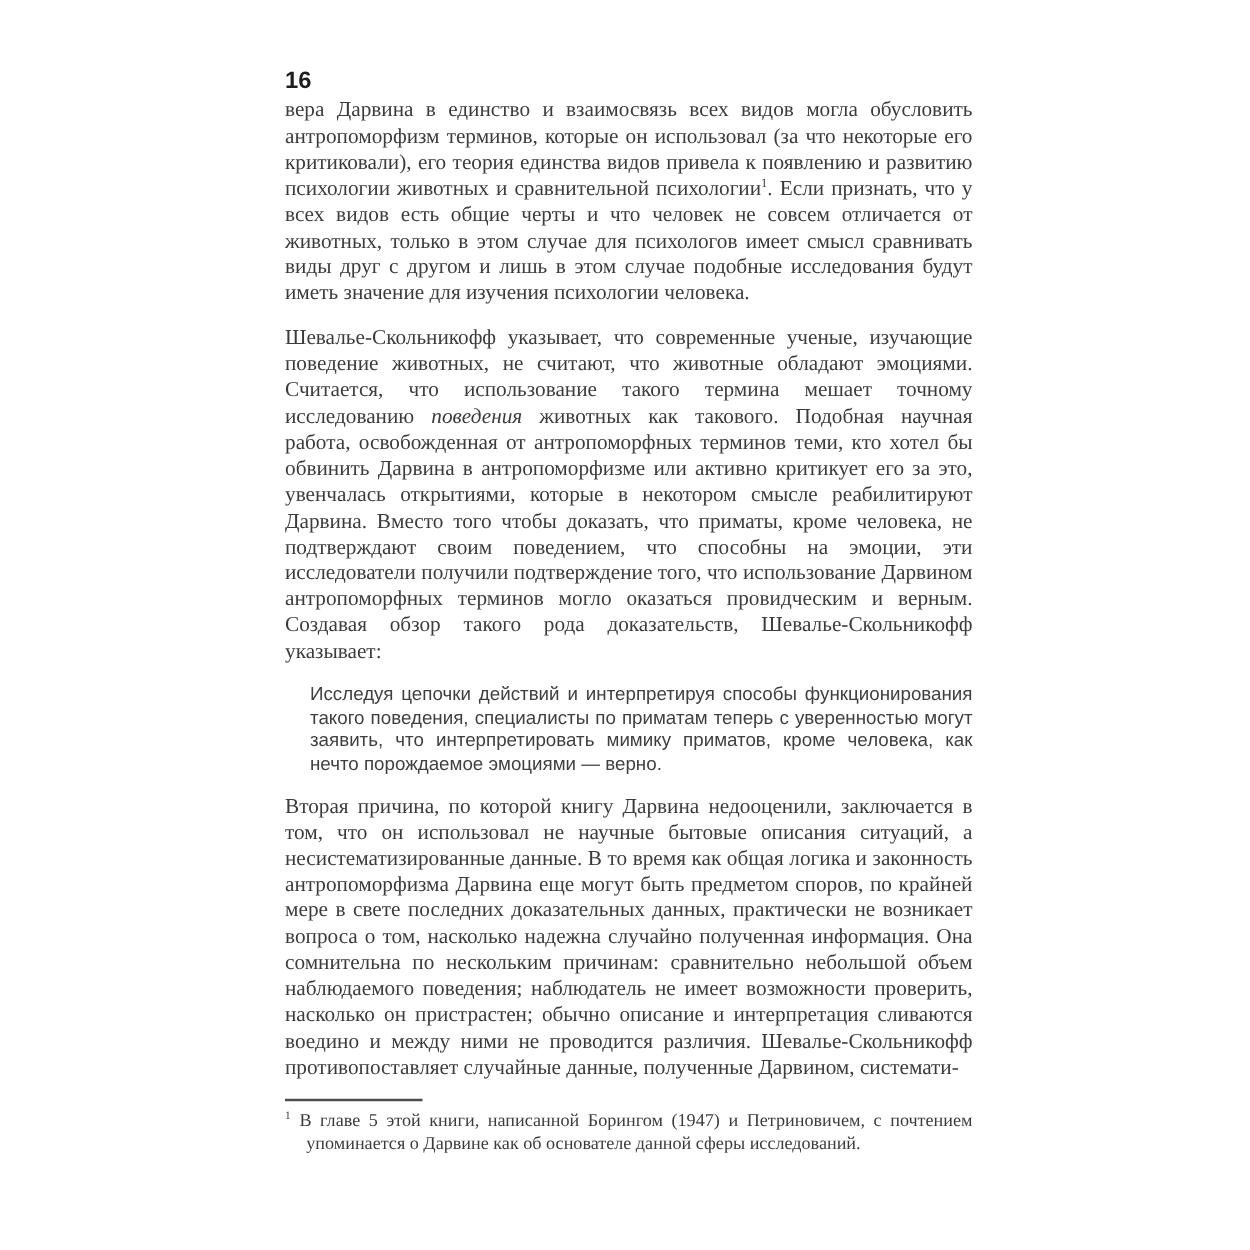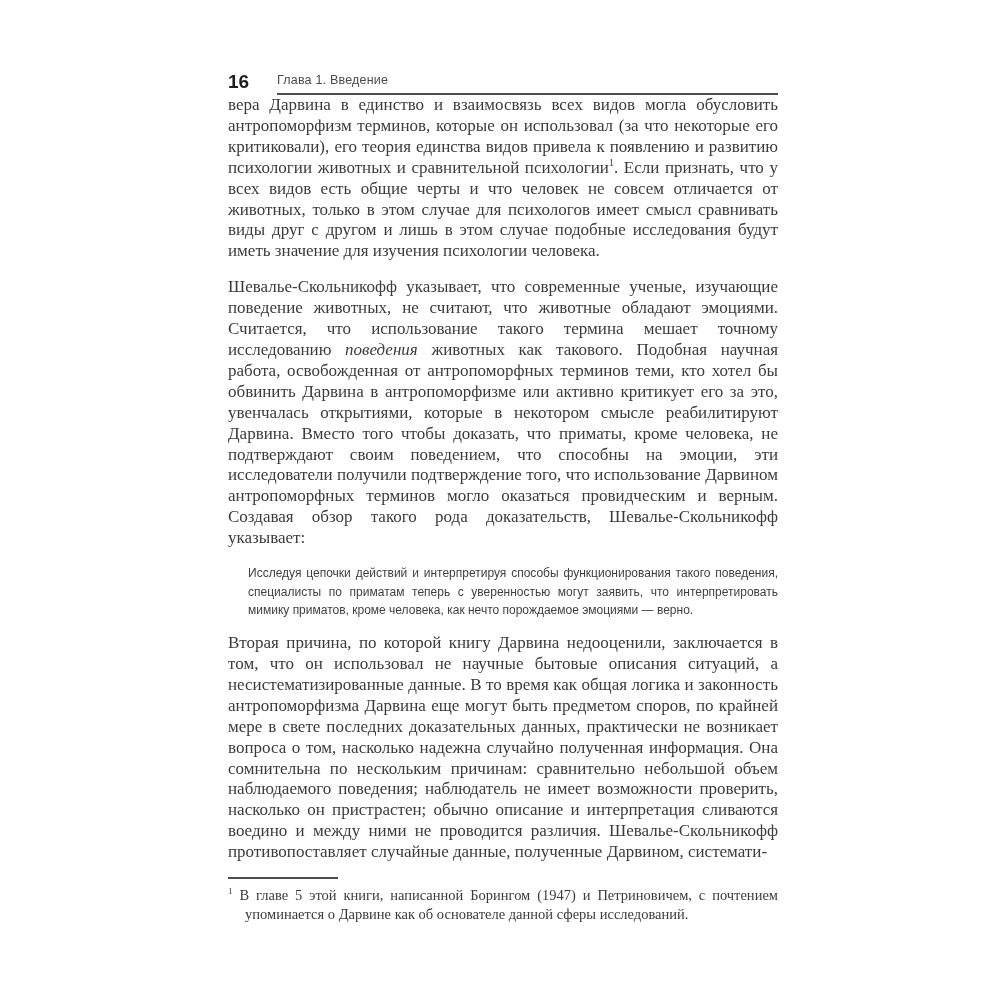--- a/index.html
+++ b/index.html
@@ -12,21 +12,21 @@
     width: 1000px;
     height: 1000px;
     background: #ffffff;
     overflow: hidden;
     font-family: "Liberation Serif", serif;
     color: #3b3b3b;
   }
   .content {
     position: absolute;
     left: 228px;
-    top: 72px;
+    top: 55px;
     width: 550px;
   }
   
   .running-head {
     display: flex;
     align-items: flex-end;
   }
   .page-number {
     font-family: "Liberation Sans", sans-serif;
     font-weight: bold;
@@ -67,21 +67,21 @@
   .body-p em {
     font-style: italic;
   }
   .last-p {
     margin-bottom: 0;
   }
   
   .quote {
     margin: 6px 0 13px 20px;
     font-family: "Liberation Sans", sans-serif;
-    font-size: 12px;
+    font-size: 15px;
     line-height: 18.7px;
     text-align: justify;
     color: #3f3f3f;
   }
   
   .footnote {
     margin-top: 14px;
   }
   .footnote-rule {
     width: 110px;
@@ -106,23 +106,20 @@
   }
 </style>
 </head>
 <body>
 
 <div class="page">
   <div class="content">
 
     <div class="running-head">
       <div class="page-number">16</div>
-      <div class="chapter-block">
-        <div class="chapter-title">Глава 1. Введение</div>
-      </div>
     </div>
 
     <div class="article">
 
       <p class="body-p"><span>вера Дарвина в единство и взаимосвязь всех видов могла обусловить антропоморфизм терминов, которые он использовал (за что некоторые его критиковали), его теория единства видов привела к появлению и развитию психологии животных и сравнительной психологии</span><sup>1</sup><span>. Если признать, что у всех видов есть общие черты и что человек не совсем отличается от животных, только в этом случае для психологов имеет смысл сравнивать виды друг с другом и лишь в этом случае подобные исследования будут иметь значение для изучения психологии человека.</span></p>
 
       <p class="body-p"><span>Шевалье-Скольникофф указывает, что современные ученые, изучающие поведение животных, не считают, что животные обладают эмоциями. Считается, что использование такого термина мешает точному исследованию </span><em>поведения</em><span> животных как такового. Подобная научная работа, освобожденная от антропоморфных терминов теми, кто хотел бы обвинить Дарвина в антропоморфизме или активно критикует его за это, увенчалась открытиями, которые в некотором смысле реабилитируют Дарвина. Вместо того чтобы доказать, что приматы, кроме человека, не подтверждают своим поведением, что способны на эмоции, эти исследователи получили подтверждение того, что использование Дарвином антропоморфных терминов могло оказаться провидческим и верным. Создавая обзор такого рода доказательств, Шевалье-Скольникофф указывает:</span></p>
 
       <div class="quote">Исследуя цепочки действий и интерпретируя способы функционирования такого поведения, специалисты по приматам теперь с уверенностью могут заявить, что интерпретировать мимику приматов, кроме человека, как нечто порождаемое эмоциями — верно.</div>
 

